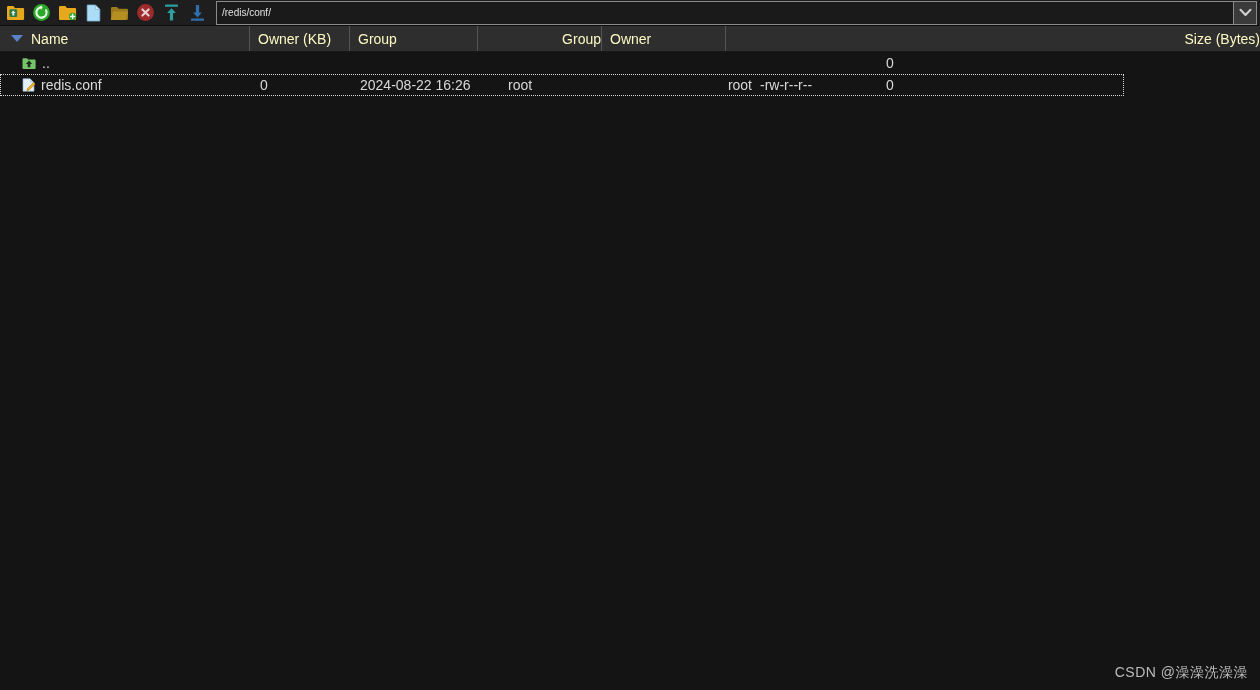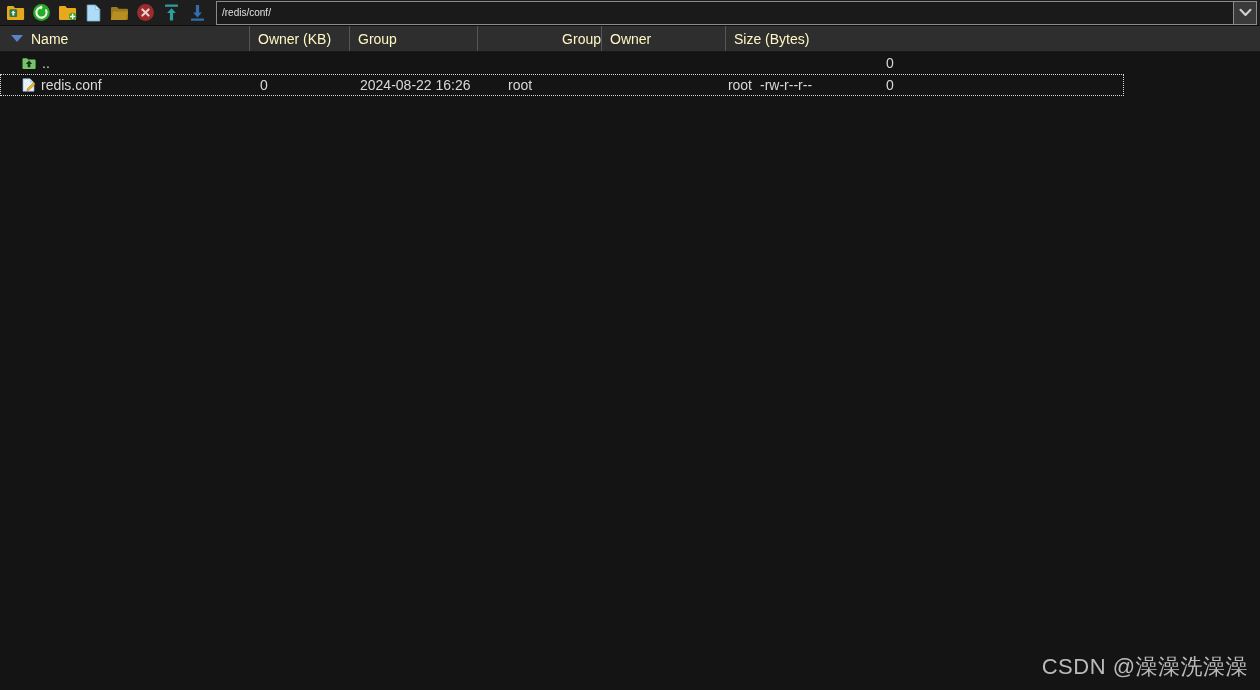--- a/index.html
+++ b/index.html
@@ -74,21 +74,21 @@
   }
   .col-h {
     display: flex;
     align-items: center;
     padding-left: 8px;
     border-right: 1px solid #555;
     overflow: hidden;
     white-space: nowrap;
     cursor: pointer;
   }
-  .col-h:last-child { border-right: none; }
+  .col-h:last-child { border-right: none; justify-content: flex-end; }
   .col-h .lbl { color: #fef9c3; }
   #sort-caret {
     width: 0; height: 0;
     border-left: 6px solid transparent;
     border-right: 6px solid transparent;
     border-top: 7px solid #5b82c8;
     margin-right: 8px;
     margin-left: 3px;
     flex: 0 0 auto;
   }
@@ -131,21 +131,21 @@
   .w-grp  { width: 124px; justify-content: flex-end; }
   .w-acc  { width: 124px; }
   .w-byt  { flex: 1 1 auto; }
 
   
   #watermark {
     position: absolute;
     right: 12px;
     bottom: 8px;
     color: #c9c9c9;
-    font-size: 22px;
+    font-size: 14px;
     font-family: "Liberation Sans", sans-serif;
     letter-spacing: 0.5px;
     opacity: 0.92;
   }
 </style>
 </head>
 <body>
 
 <div id="toolbar">
 

